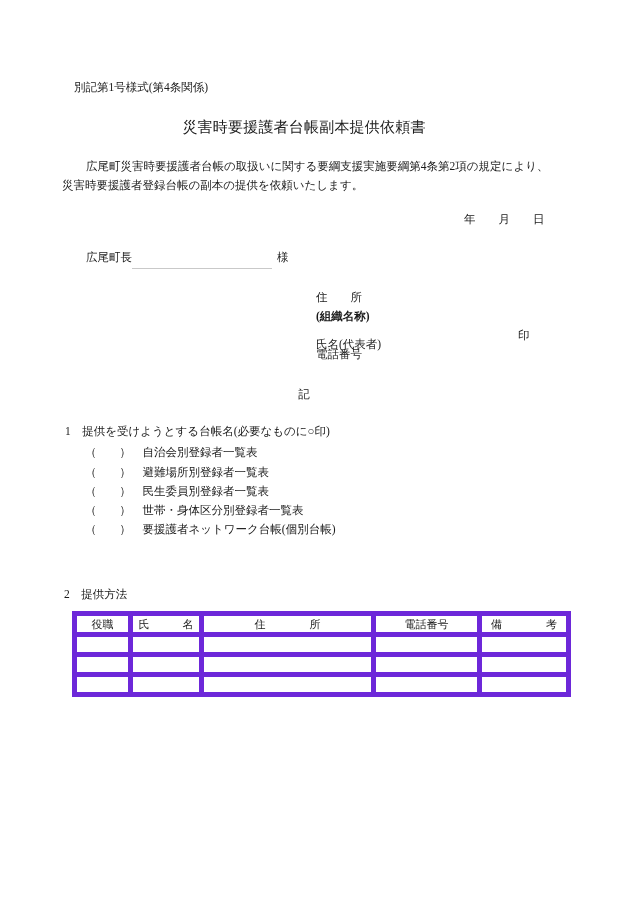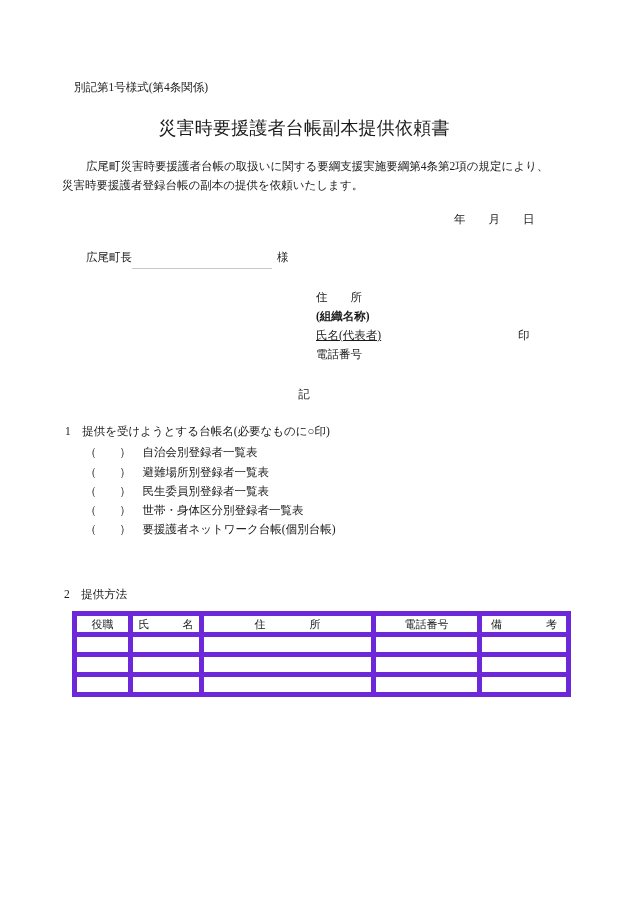--- a/index.html
+++ b/index.html
@@ -24,21 +24,21 @@
   }
   .center-line {
     position: absolute;
     left: 0;
     width: 100%;
     text-align: center;
     white-space: pre;
     line-height: 1.2;
   }
   .doc-title {
-    font-size: 18px;
+    font-size: 15px;
     letter-spacing: 0.2px;
   }
   .underline-spacer {
     position: absolute;
     border-bottom: 1px solid #c9c9c9;
   }
   table.manager-table {
     position: absolute;
     left: 72px;
     top: 611px;
@@ -64,32 +64,32 @@
 
 <div class="page">
 
   <div class="abs" style="left:74px; top:81px;">別記第1号様式(第4条関係)</div>
 
   <div class="center-line doc-title" style="top:118px;">災害時要援護者台帳副本提供依頼書</div>
 
   <div class="abs" style="left:86px; top:160px;">広尾町災害時要援護者台帳の取扱いに関する要綱支援実施要綱第4条第2項の規定により、</div>
   <div class="abs" style="left:62px; top:179px;">災害時要援護者登録台帳の副本の提供を依頼いたします。</div>
 
-  <div class="abs" style="left:454px; top:213px;text-align:center;">年　　月　　日</div>
+  <div class="abs" style="left:464px; top:213px;text-align:center;">年　　月　　日</div>
 
   <div>
     <div class="abs" style="left:86px; top:251px;">広尾町長</div>
     <div class="underline-spacer" style="left:132px; top:254px; width:140px; height:14px;"></div>
     <div class="abs" style="left:277px; top:251px;">様</div>
   </div>
 
   <div>
     <div class="abs" style="left:316px; top:291px;">住　　所</div>
     <div class="abs" style="left:316px; top:310px;font-weight:bold;">(組織名称)</div>
-    <div class="abs" style="left:316px; top:329px;text-decoration:underline;">氏名(代表者)</div>
+    <div class="abs" style="left:316px; top:338px;">氏名(代表者)</div>
     <div class="abs" style="left:518px; top:329px;">印</div>
     <div class="abs" style="left:316px; top:348px;">電話番号</div>
   </div>
 
   <div class="center-line" style="top:388px;">記</div>
 
   <div class="abs" style="left:65px; top:425px;">1　提供を受けようとする台帳名(必要なものに○印)</div>
 
   <div>
     <div class="abs" style="left:85px; top:446px;">（　　）　自治会別登録者一覧表</div>

